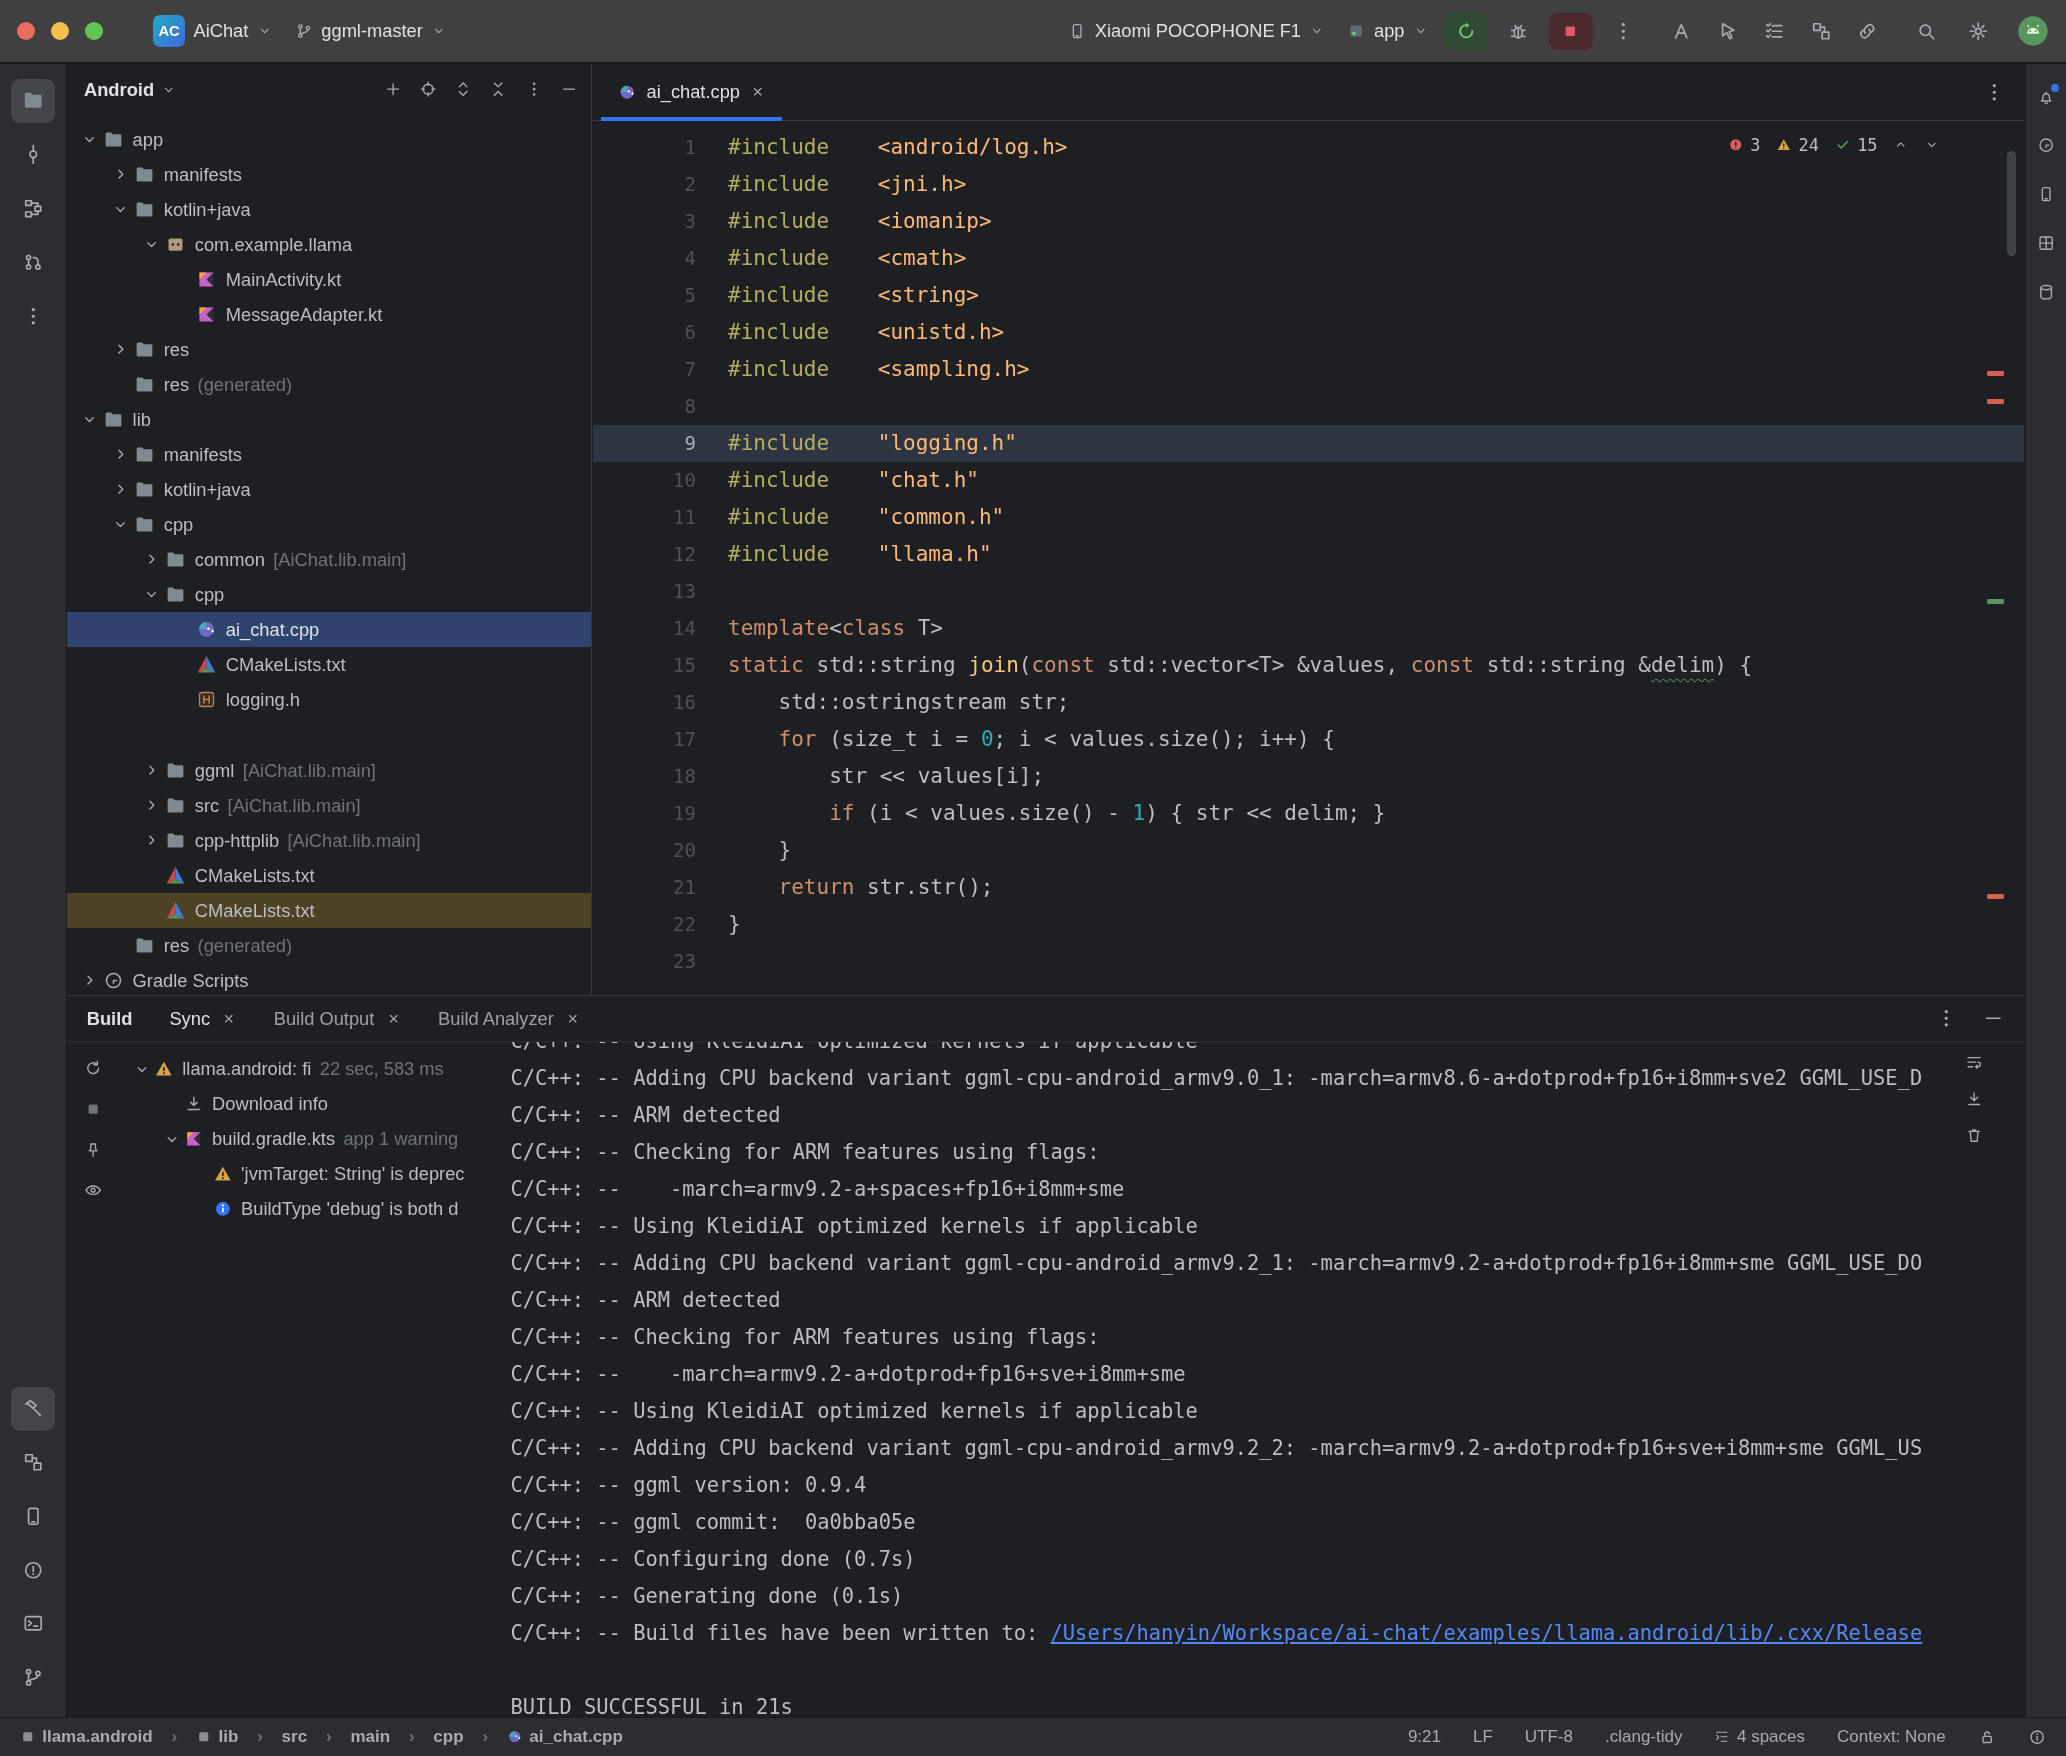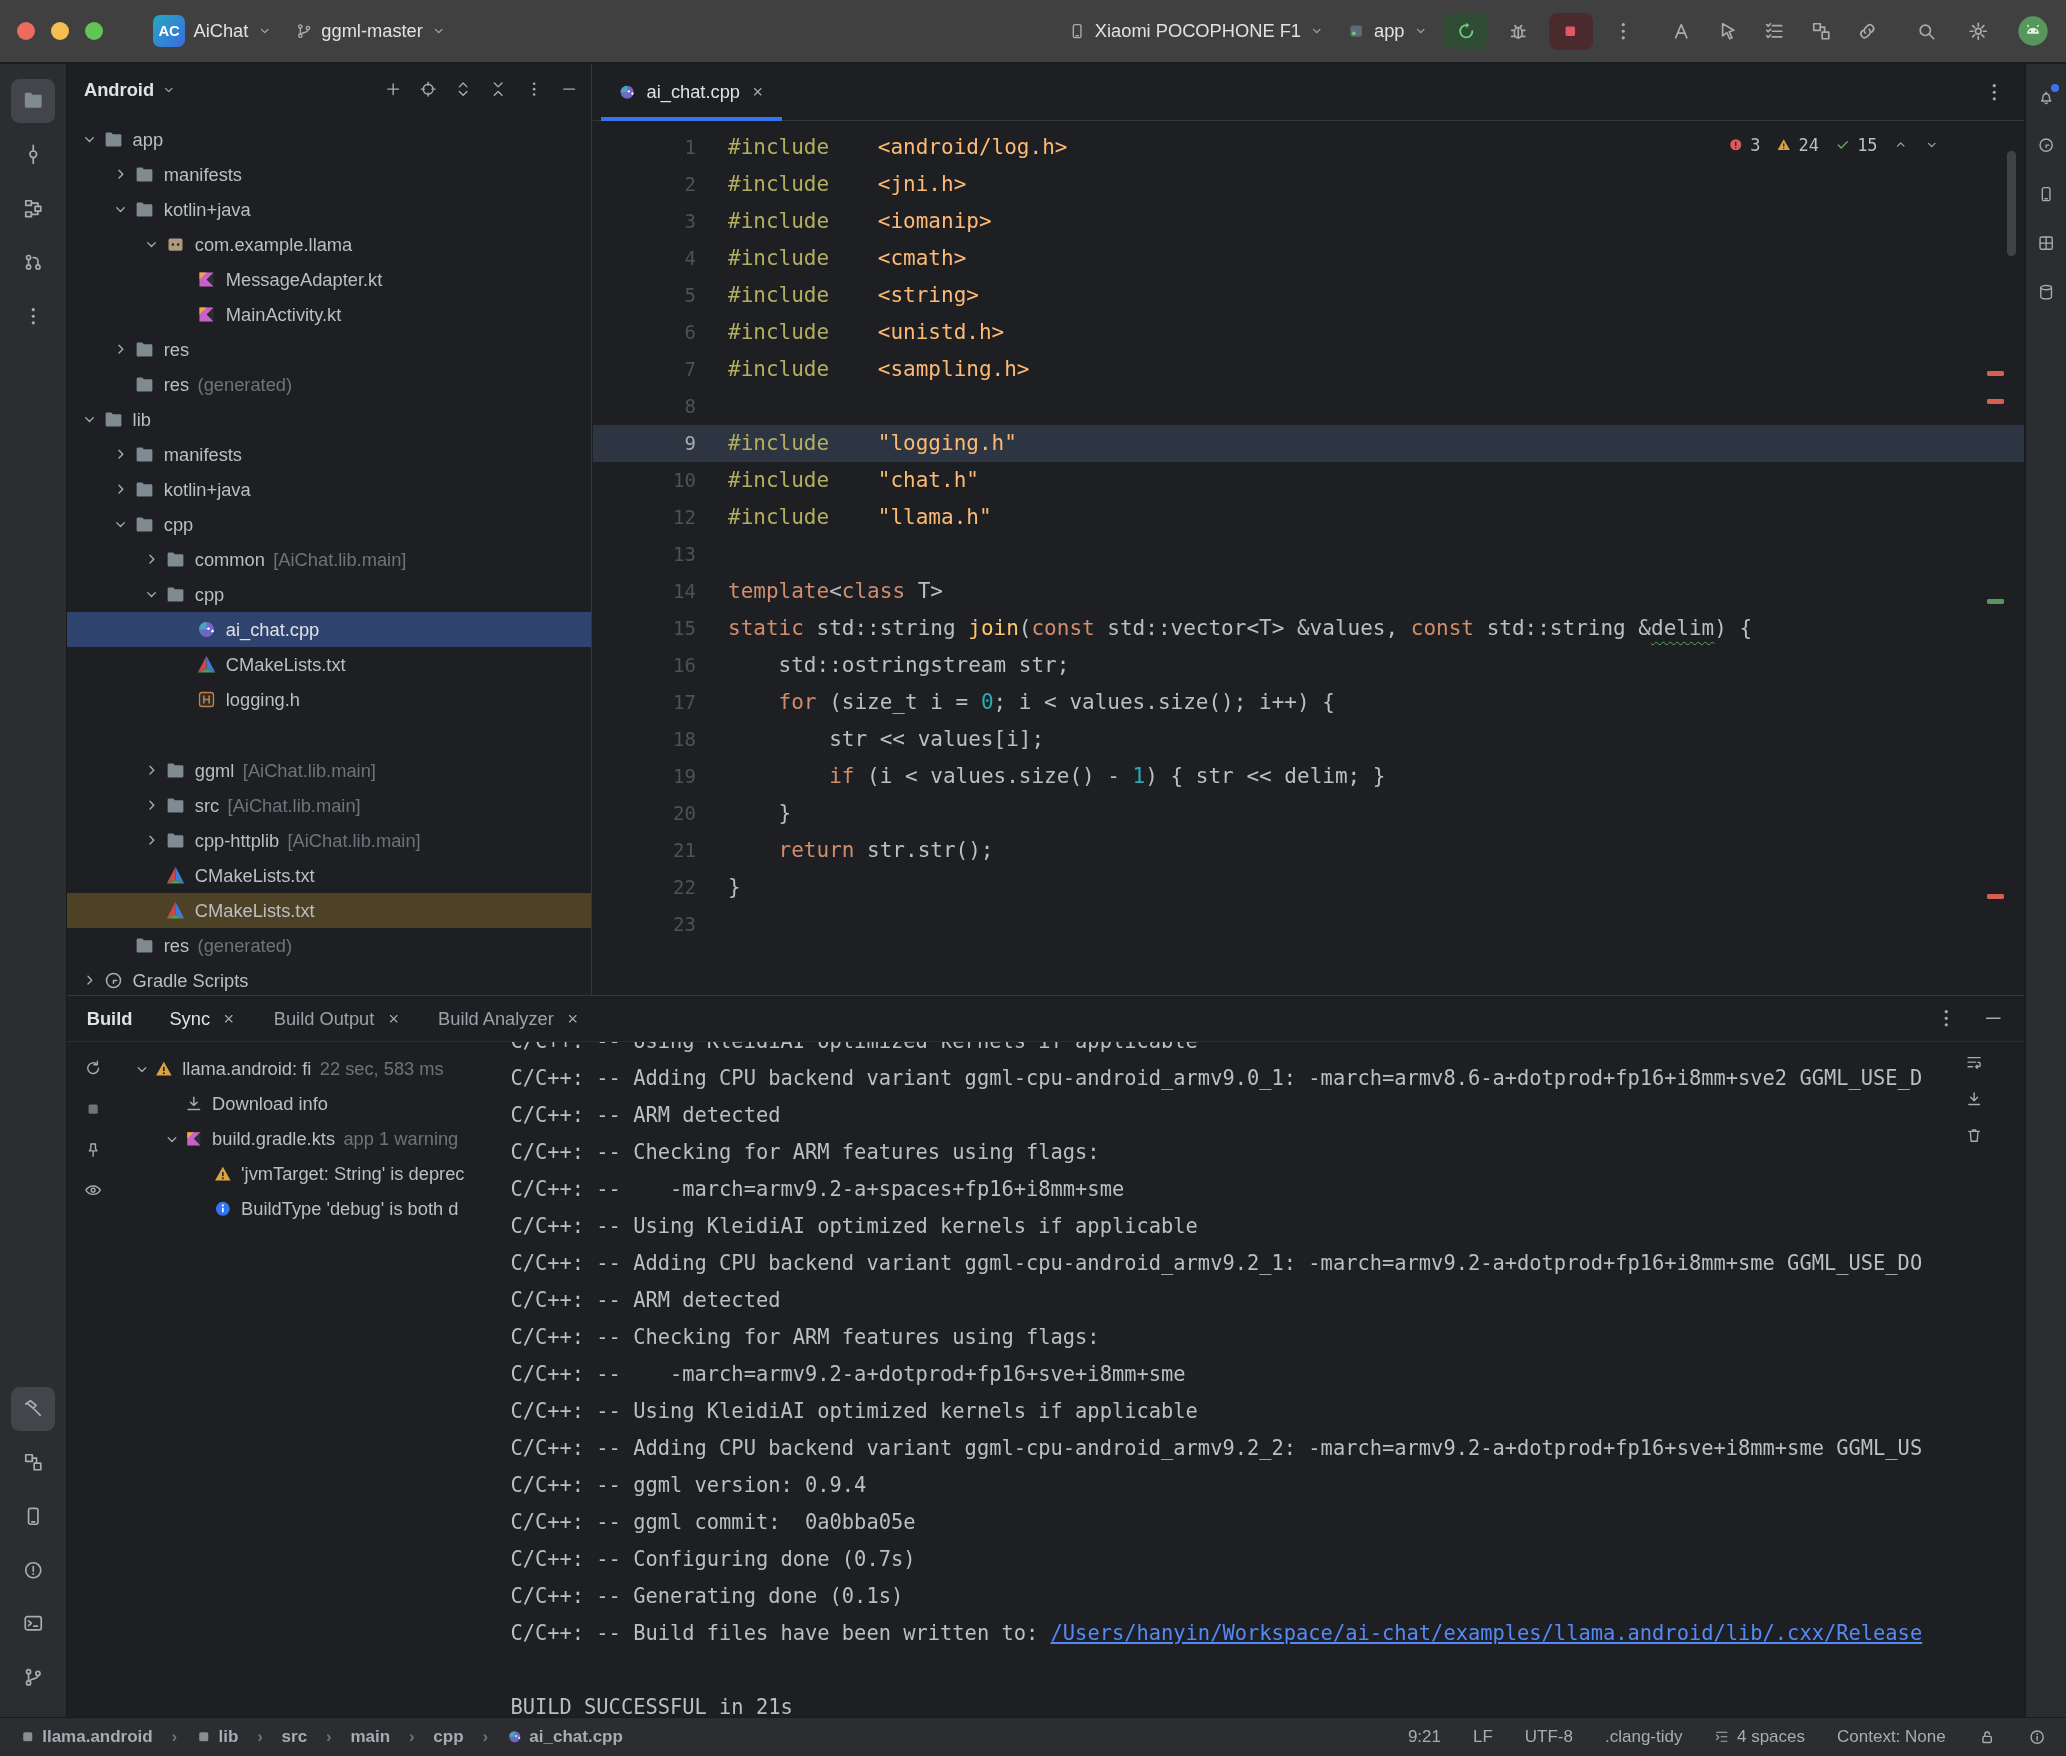--- a/index.html
+++ b/index.html
@@ -504,32 +504,32 @@
         </div>
         <div class="trow" style="padding-left: 103px;">
           <span class="chev ic sm"></span>
           <span class="ic tico">
             <svg viewBox="0 0 24 24">
               <rect x="4" y="4" width="16" height="16" fill="#2B2D30"></rect>
               <path d="M4 20V4h16L12 12l8 8z" fill="#C861C8"></path>
               <path d="M4 4h8l-8 8z" fill="#F4A63A"></path>
             </svg>
           </span>
-          <span class="tlbl">MessageAdapter.kt</span>
+          <span class="tlbl">MainActivity.kt</span>
         </div>
         <div class="trow" style="padding-left: 103px;">
           <span class="chev ic sm"></span>
           <span class="ic tico">
             <svg viewBox="0 0 24 24">
               <rect x="4" y="4" width="16" height="16" fill="#2B2D30"></rect>
               <path d="M4 20V4h16L12 12l8 8z" fill="#C861C8"></path>
               <path d="M4 4h8l-8 8z" fill="#F4A63A"></path>
             </svg>
           </span>
-          <span class="tlbl">MainActivity.kt</span>
+          <span class="tlbl">MessageAdapter.kt</span>
         </div>
         <div class="trow" style="padding-left: 41px;">
           <span class="chev ic sm">
             <svg viewBox="0 0 24 24">
               <path class="s" d="M10 7l5 5-5 5"></path>
             </svg>
           </span>
           <span class="ic tico">
             <svg viewBox="0 0 24 24">
               <path d="M3 5.5A1.5 1.5 0 0 1 4.5 4h4.8l2 2h8.2A1.5 1.5 0 0 1 21 7.5v11a1.5 1.5 0 0 1-1.5 1.5h-15A1.5 1.5 0 0 1 3 18.5z" fill="#7F8B91"></path>
@@ -781,20 +781,21 @@
           <div class="cline"><span class="lnum">1</span><span class="lcode"><span class="tk-pp">#include </span><span class="tk-str">&lt;android/log.h&gt;</span></span></div>
           <div class="cline"><span class="lnum">2</span><span class="lcode"><span class="tk-pp">#include </span><span class="tk-str">&lt;jni.h&gt;</span></span></div>
           <div class="cline"><span class="lnum">3</span><span class="lcode"><span class="tk-pp">#include </span><span class="tk-str">&lt;iomanip&gt;</span></span></div>
           <div class="cline"><span class="lnum">4</span><span class="lcode"><span class="tk-pp">#include </span><span class="tk-str">&lt;cmath&gt;</span></span></div>
           <div class="cline"><span class="lnum">5</span><span class="lcode"><span class="tk-pp">#include </span><span class="tk-str">&lt;string&gt;</span></span></div>
           <div class="cline"><span class="lnum">6</span><span class="lcode"><span class="tk-pp">#include </span><span class="tk-str">&lt;unistd.h&gt;</span></span></div>
           <div class="cline"><span class="lnum">7</span><span class="lcode"><span class="tk-pp">#include </span><span class="tk-str">&lt;sampling.h&gt;</span></span></div>
           <div class="cline"><span class="lnum">8</span><span class="lcode"></span></div>
           <div class="cline cur"><span class="lnum">9</span><span class="lcode"><span class="tk-pp">#include </span><span class="tk-str">"logging.h"</span></span></div>
           <div class="cline"><span class="lnum">10</span><span class="lcode"><span class="tk-pp">#include </span><span class="tk-str">"chat.h"</span></span></div>
+          <div class="cline"><span class="lnum">11</span><span class="lcode"><span class="tk-pp">#include </span><span class="tk-str">"common.h"</span></span></div>
           <div class="cline"><span class="lnum">12</span><span class="lcode"><span class="tk-pp">#include </span><span class="tk-str">"llama.h"</span></span></div>
           <div class="cline"><span class="lnum">13</span><span class="lcode"></span></div>
           <div class="cline"><span class="lnum">14</span><span class="lcode"><span class="tk-kw">template</span><span class="tk-pl">&lt;</span><span class="tk-kw">class</span><span class="tk-pl"> T&gt;</span></span></div>
           <div class="cline"><span class="lnum">15</span><span class="lcode"><span class="tk-kw">static</span><span class="tk-pl"> std::string </span><span class="tk-fn">join</span><span class="tk-pl">(</span><span class="tk-kw">const</span><span class="tk-pl"> std::vector&lt;T&gt; &amp;values, </span><span class="tk-kw">const</span><span class="tk-pl"> std::string &amp;</span><span class="tk-typo">delim</span><span class="tk-pl">) {</span></span></div>
           <div class="cline"><span class="lnum">16</span><span class="lcode"><span class="tk-pl">    std::ostringstream str;</span></span></div>
           <div class="cline"><span class="lnum">17</span><span class="lcode"><span class="tk-pl">    </span><span class="tk-kw">for</span><span class="tk-pl"> (size_t i = </span><span class="tk-num">0</span><span class="tk-pl">; i &lt; values.size(); i++) {</span></span></div>
           <div class="cline"><span class="lnum">18</span><span class="lcode"><span class="tk-pl">        str &lt;&lt; values[i];</span></span></div>
           <div class="cline"><span class="lnum">19</span><span class="lcode"><span class="tk-pl">        </span><span class="tk-kw">if</span><span class="tk-pl"> (i &lt; values.size() - </span><span class="tk-num">1</span><span class="tk-pl">) { str &lt;&lt; delim; }</span></span></div>
           <div class="cline"><span class="lnum">20</span><span class="lcode"><span class="tk-pl">    }</span></span></div>
           <div class="cline"><span class="lnum">21</span><span class="lcode"><span class="tk-pl">    </span><span class="tk-kw">return</span><span class="tk-pl"> str.str();</span></span></div>

